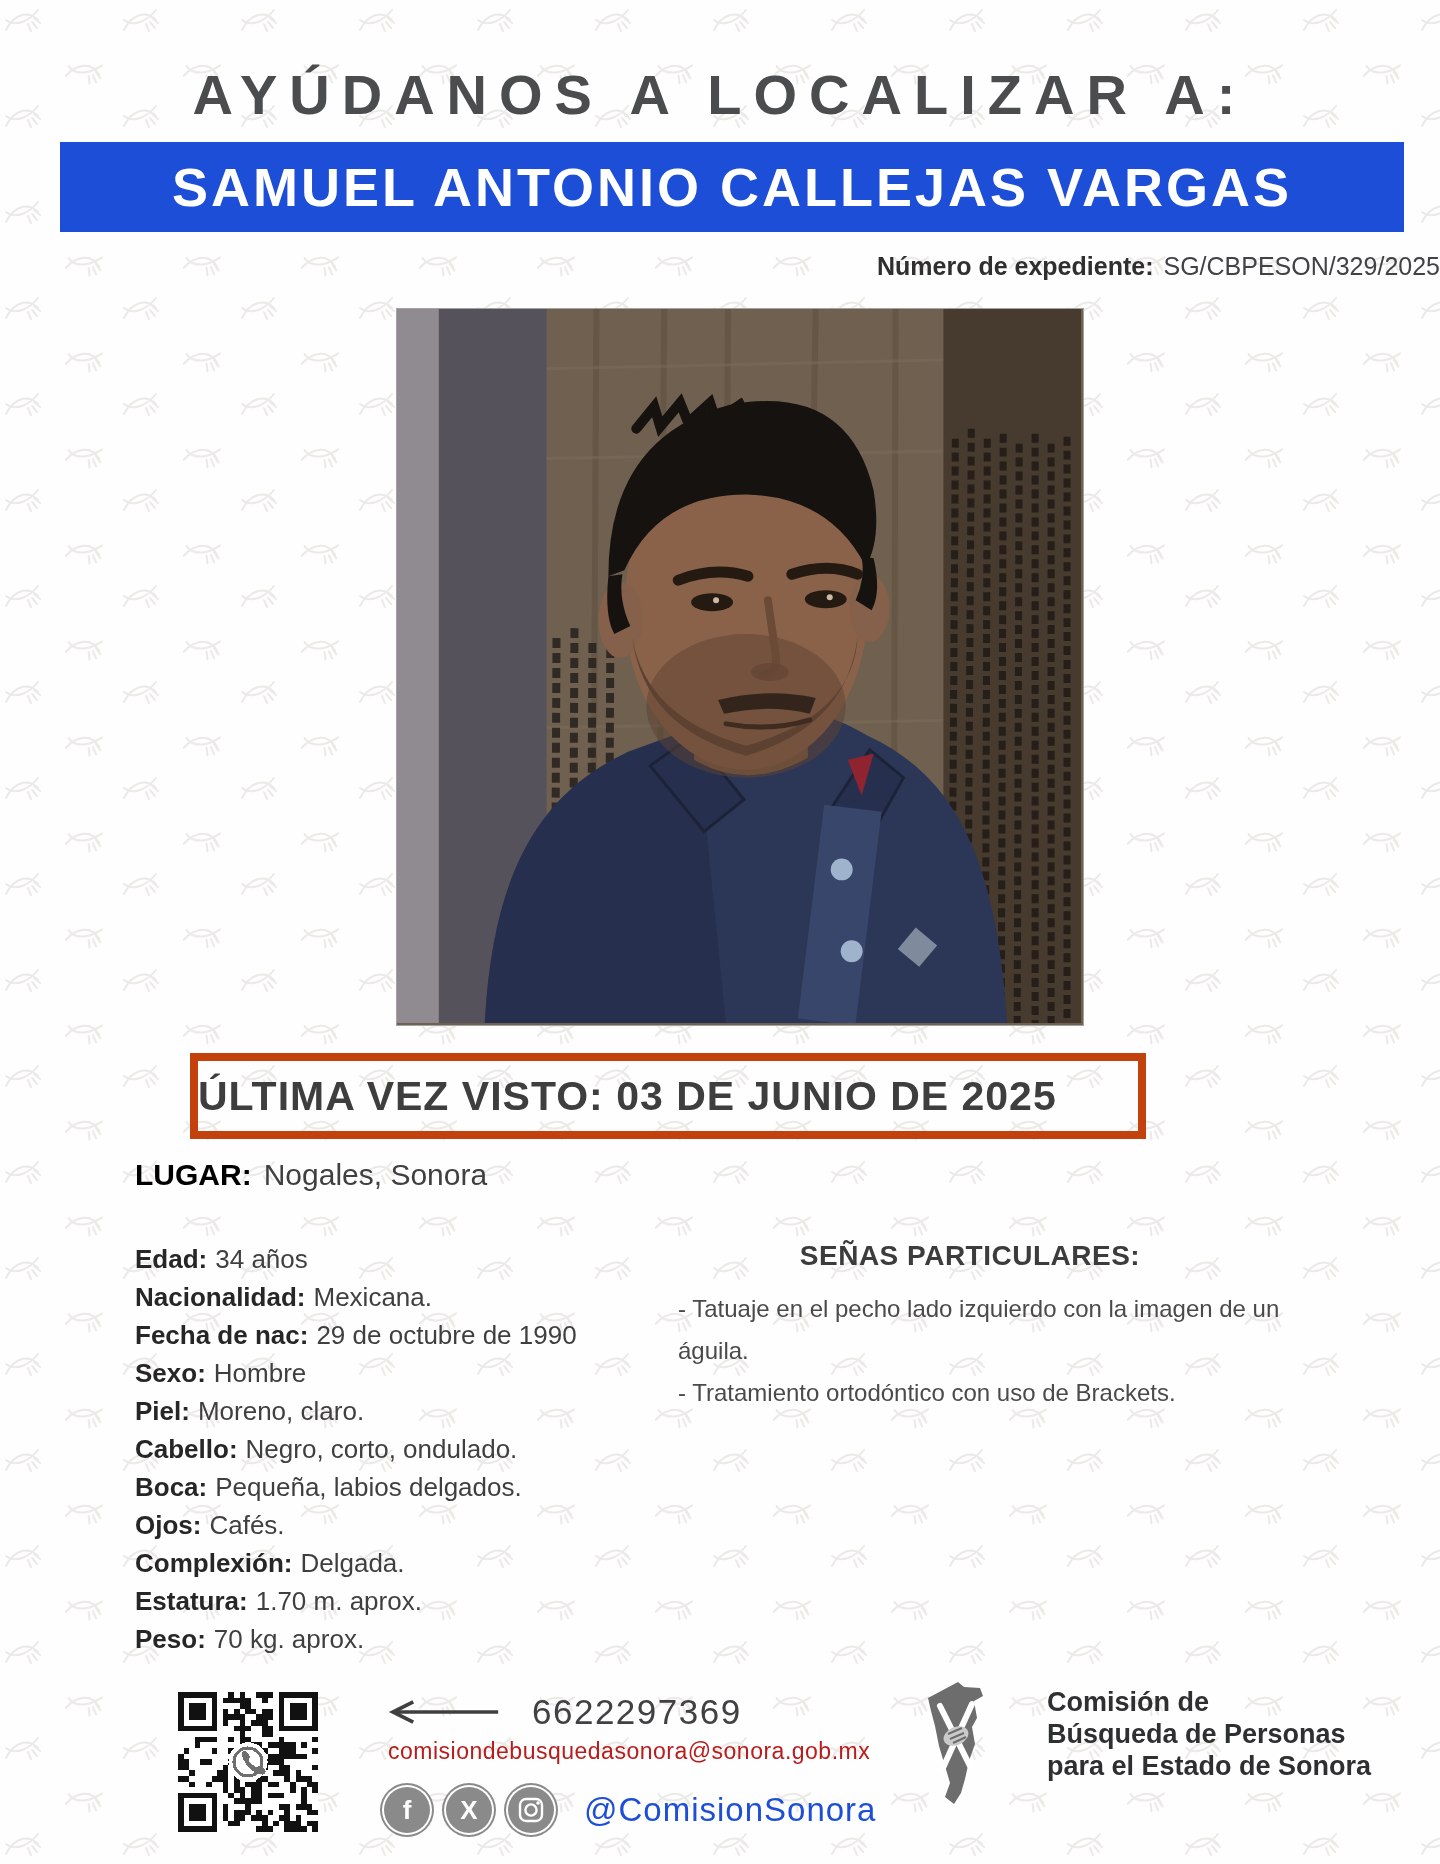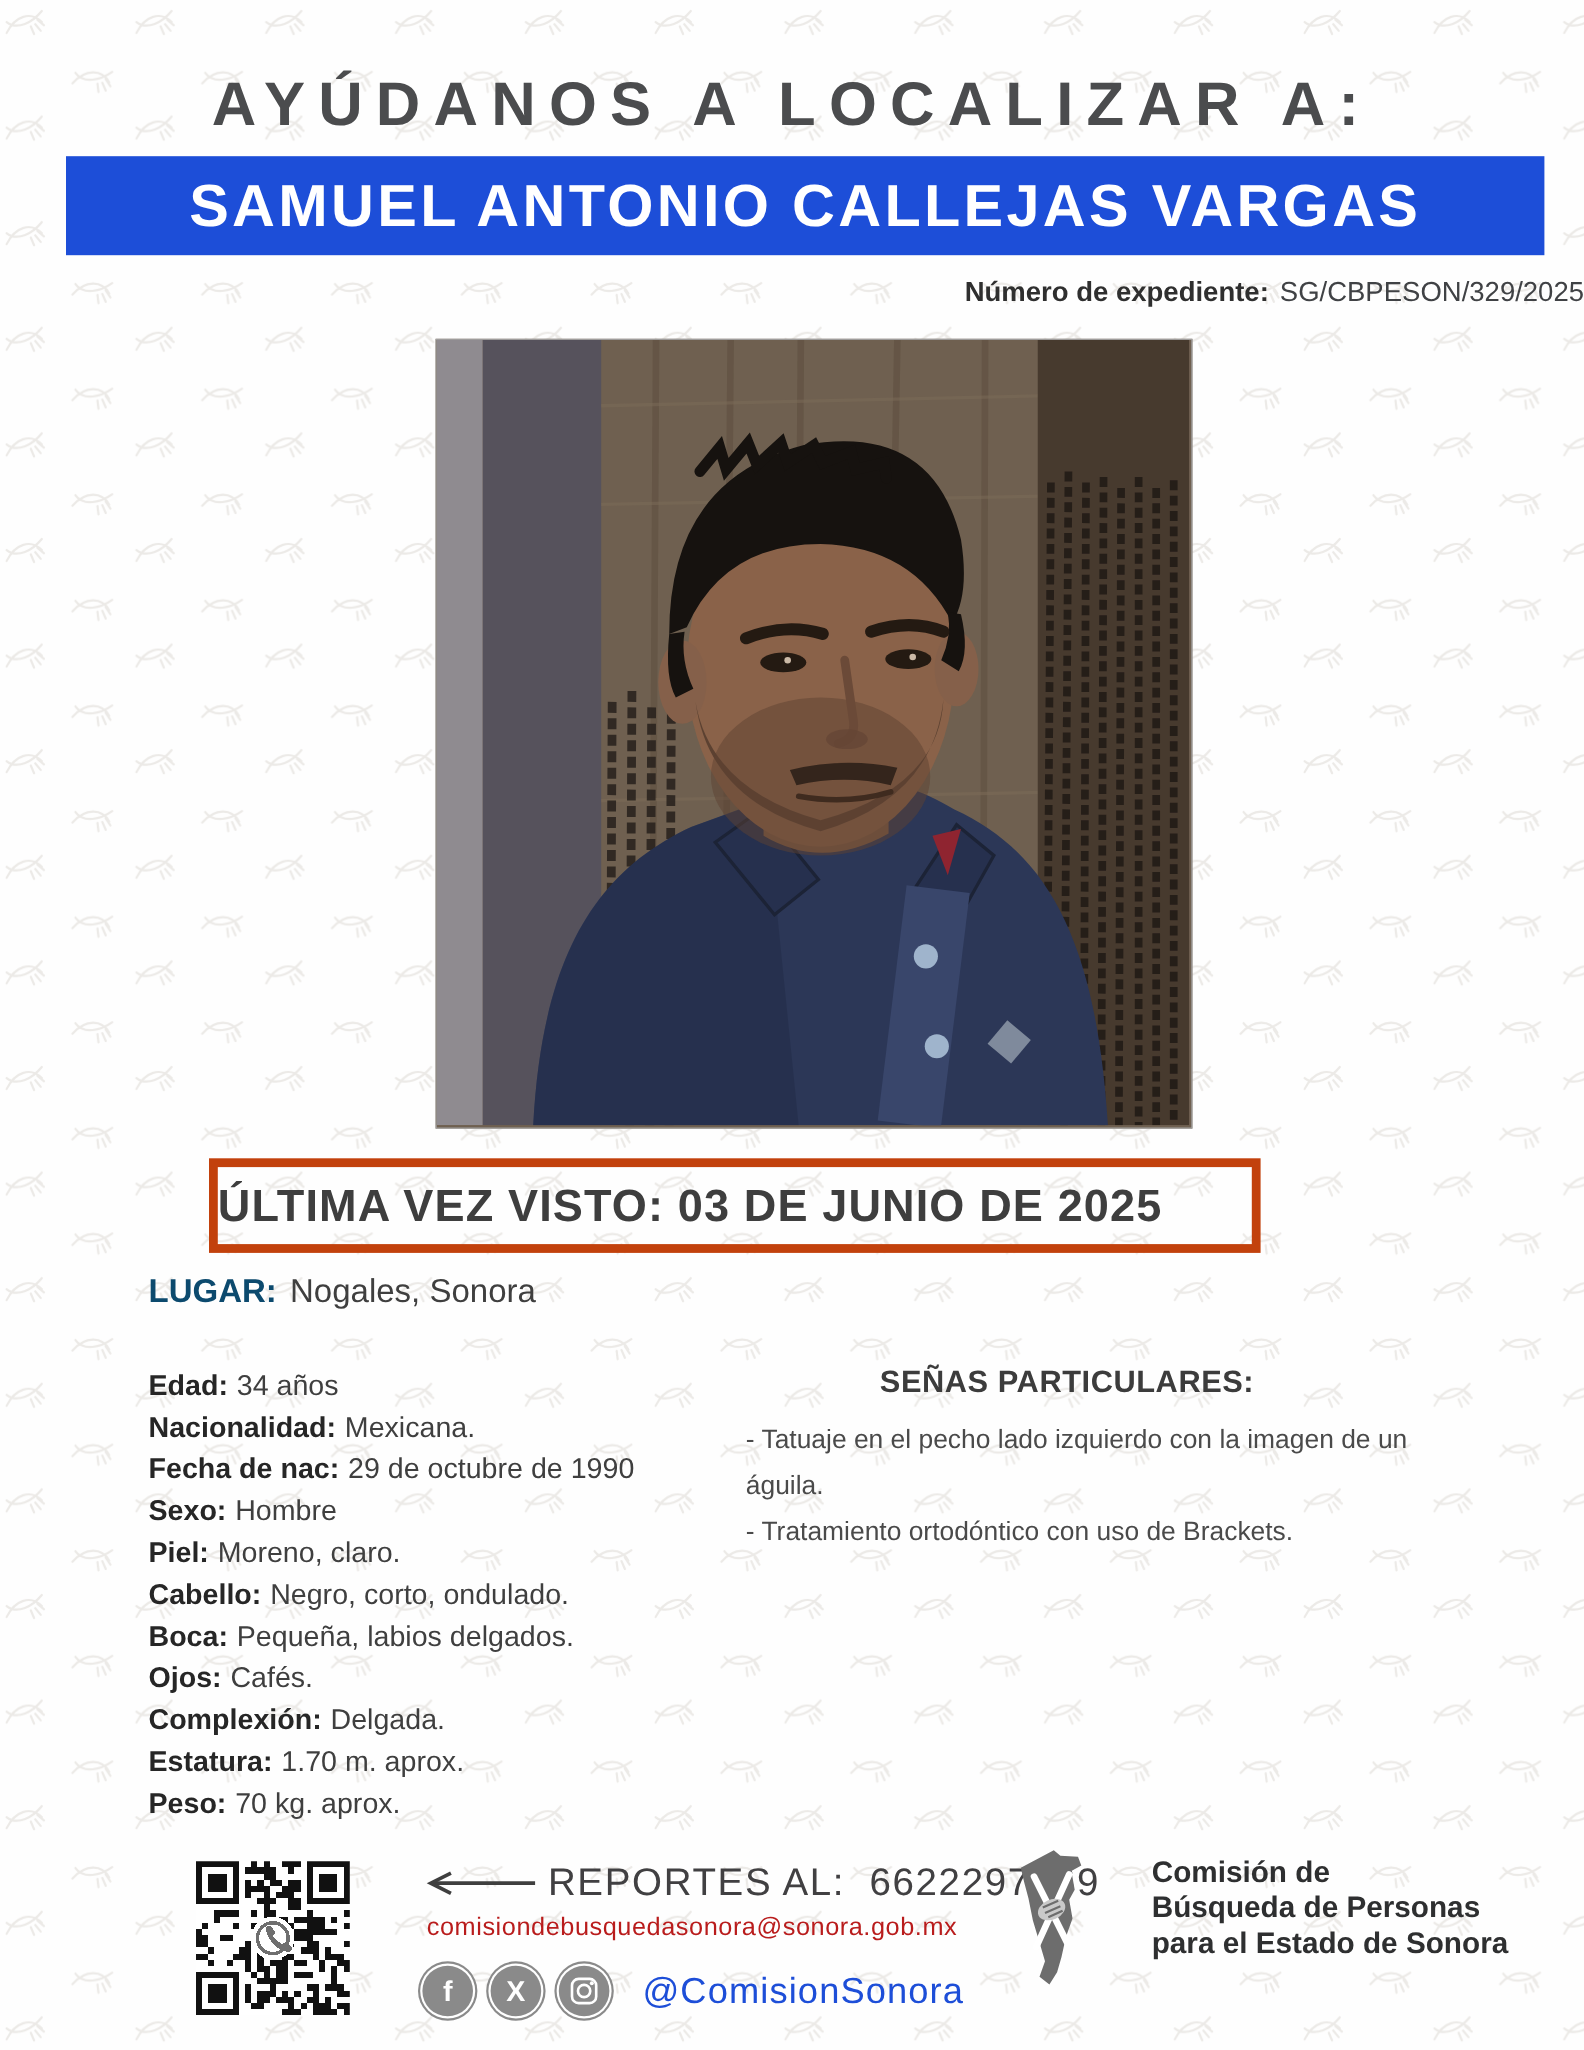--- a/index.html
+++ b/index.html
@@ -17,21 +17,21 @@
   .exped b{color:#2f2f2f;margin-right:10px;}
 
   .photo{top:308px;left:396px;width:686px;height:716px;border:1px solid #a3a3a3;background:#6f6050;}
   .photo svg{display:block;}
 
   .banner{top:1053px;left:190px;width:956px;height:86px;border:8px solid #c2410c;box-sizing:border-box;
           display:flex;align-items:center;justify-content:flex-start;}
   .banner span{font-size:41px;font-weight:800;letter-spacing:1px;color:#3e3e3e;white-space:nowrap;}
 
   .lugar{top:1158px;left:135px;font-size:30px;color:#3f3f3f;}
-  .lugar b{font-weight:800;color:#0c4a6e;margin-right:12px;}
+  .lugar b{font-weight:800;color:#000000;margin-right:12px;}
 
   .details{top:1240px;left:135px;width:580px;font-size:26px;line-height:38px;color:#3f3f3f;}
   .details b{color:#262626;margin-right:8px;}
 
   .senas{top:1240px;left:640px;width:660px;color:#4a4a4a;}
   .senas .stitle{text-align:center;font-size:28px;font-weight:800;color:#3c3c3c;letter-spacing:.5px;}
   .senas .sitems{margin-top:16px;padding-left:38px;font-size:24px;line-height:42px;}
 
   .qr{top:1692px;left:178px;width:140px;height:140px;}
   .contact{top:1692px;left:380px;width:620px;}
@@ -396,21 +396,20 @@
         <path d="M45.5,44.5 c-0.5,-2 2.5,-3.5 3.8,-1.6 l1.8,2.6 c0.8,1.2 0,2.2 -1,3 c1.6,2.6 3.6,4.4 6.2,5.4 c0.9,-1 2,-1.6 3.1,-0.7 l2.4,2 c1.7,1.4 0.4,4 -1.7,3.8 c-6.8,-0.6 -13.2,-7.4 -14.6,-14.5 z" fill="#6f6f6f"></path>
       </svg>
   </div>
 
   <div class="layer contact">
     <div class="phone-row">
       <svg width="120" height="30" viewBox="0 0 130 30" xmlns="http://www.w3.org/2000/svg">
         <path d="M128,15 L16,15" stroke="#3f3f3f" stroke-width="4" fill="none"></path>
         <path d="M36,4 L14,15 L36,26" stroke="#3f3f3f" stroke-width="4" fill="none" stroke-linejoin="miter"></path>
       </svg>
-      <span class="ptxt">REPORTES AL:</span>
       <span class="ptxt pnum">6622297369</span>
     </div>
     <div class="email">comisiondebusquedasonora@sonora.gob.mx</div>
     <div class="social">
       <div class="sicon">
           <span class="glyph">f</span>
         </div>
       <div class="sicon">
           <span class="glyph">X</span>
         </div>

